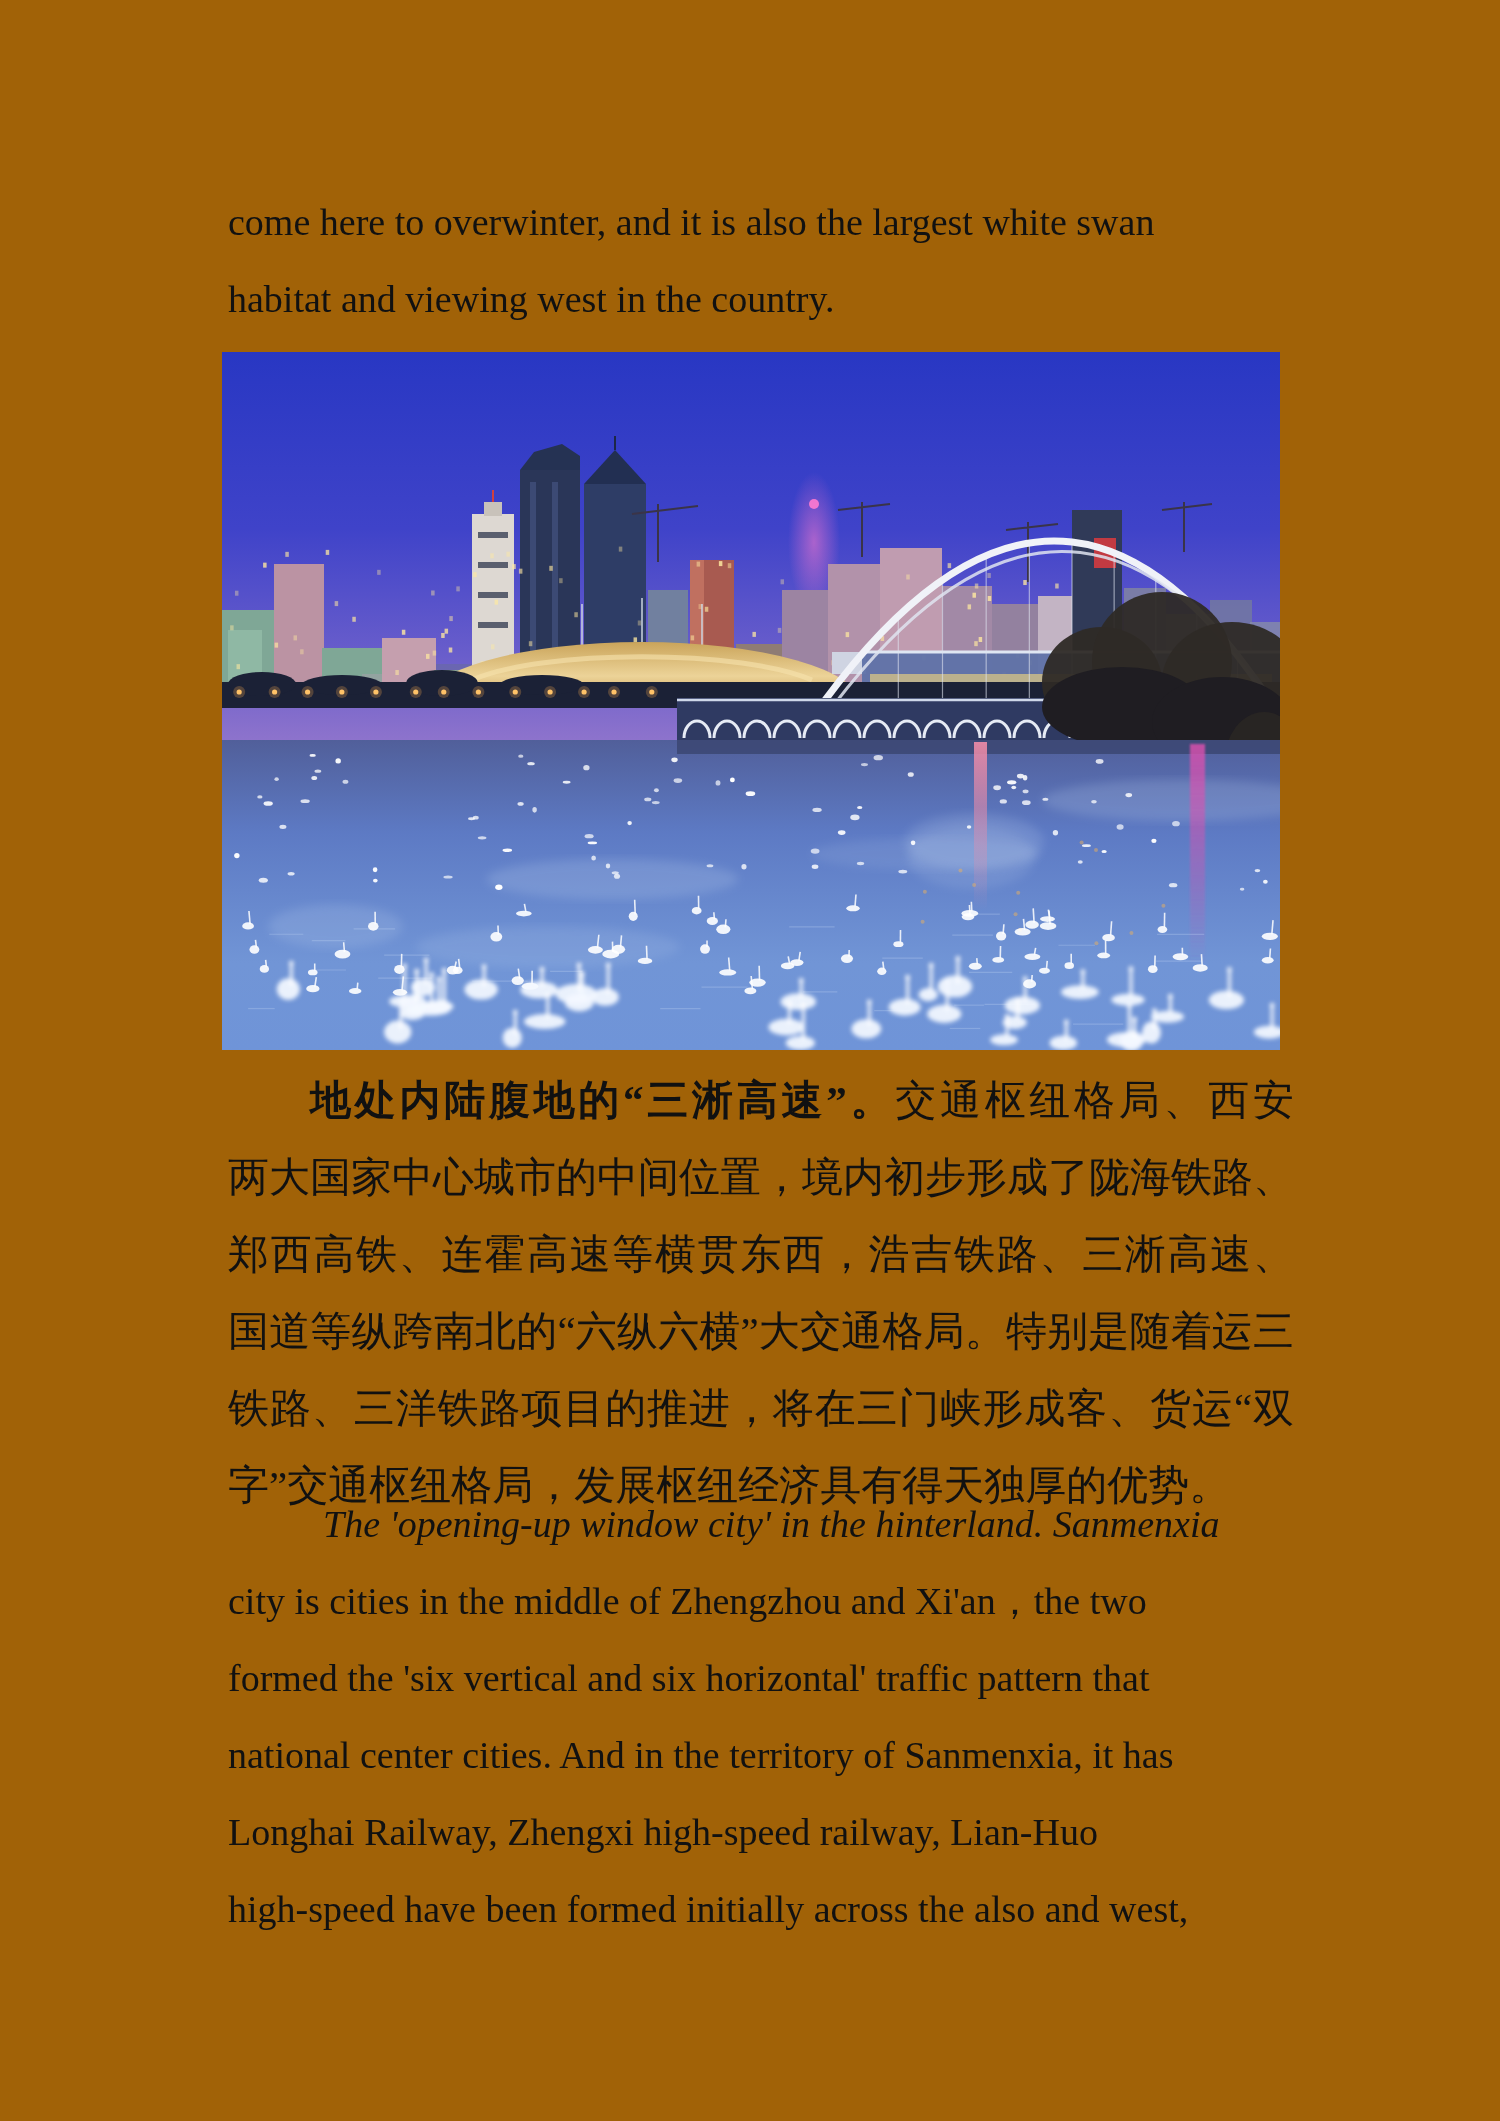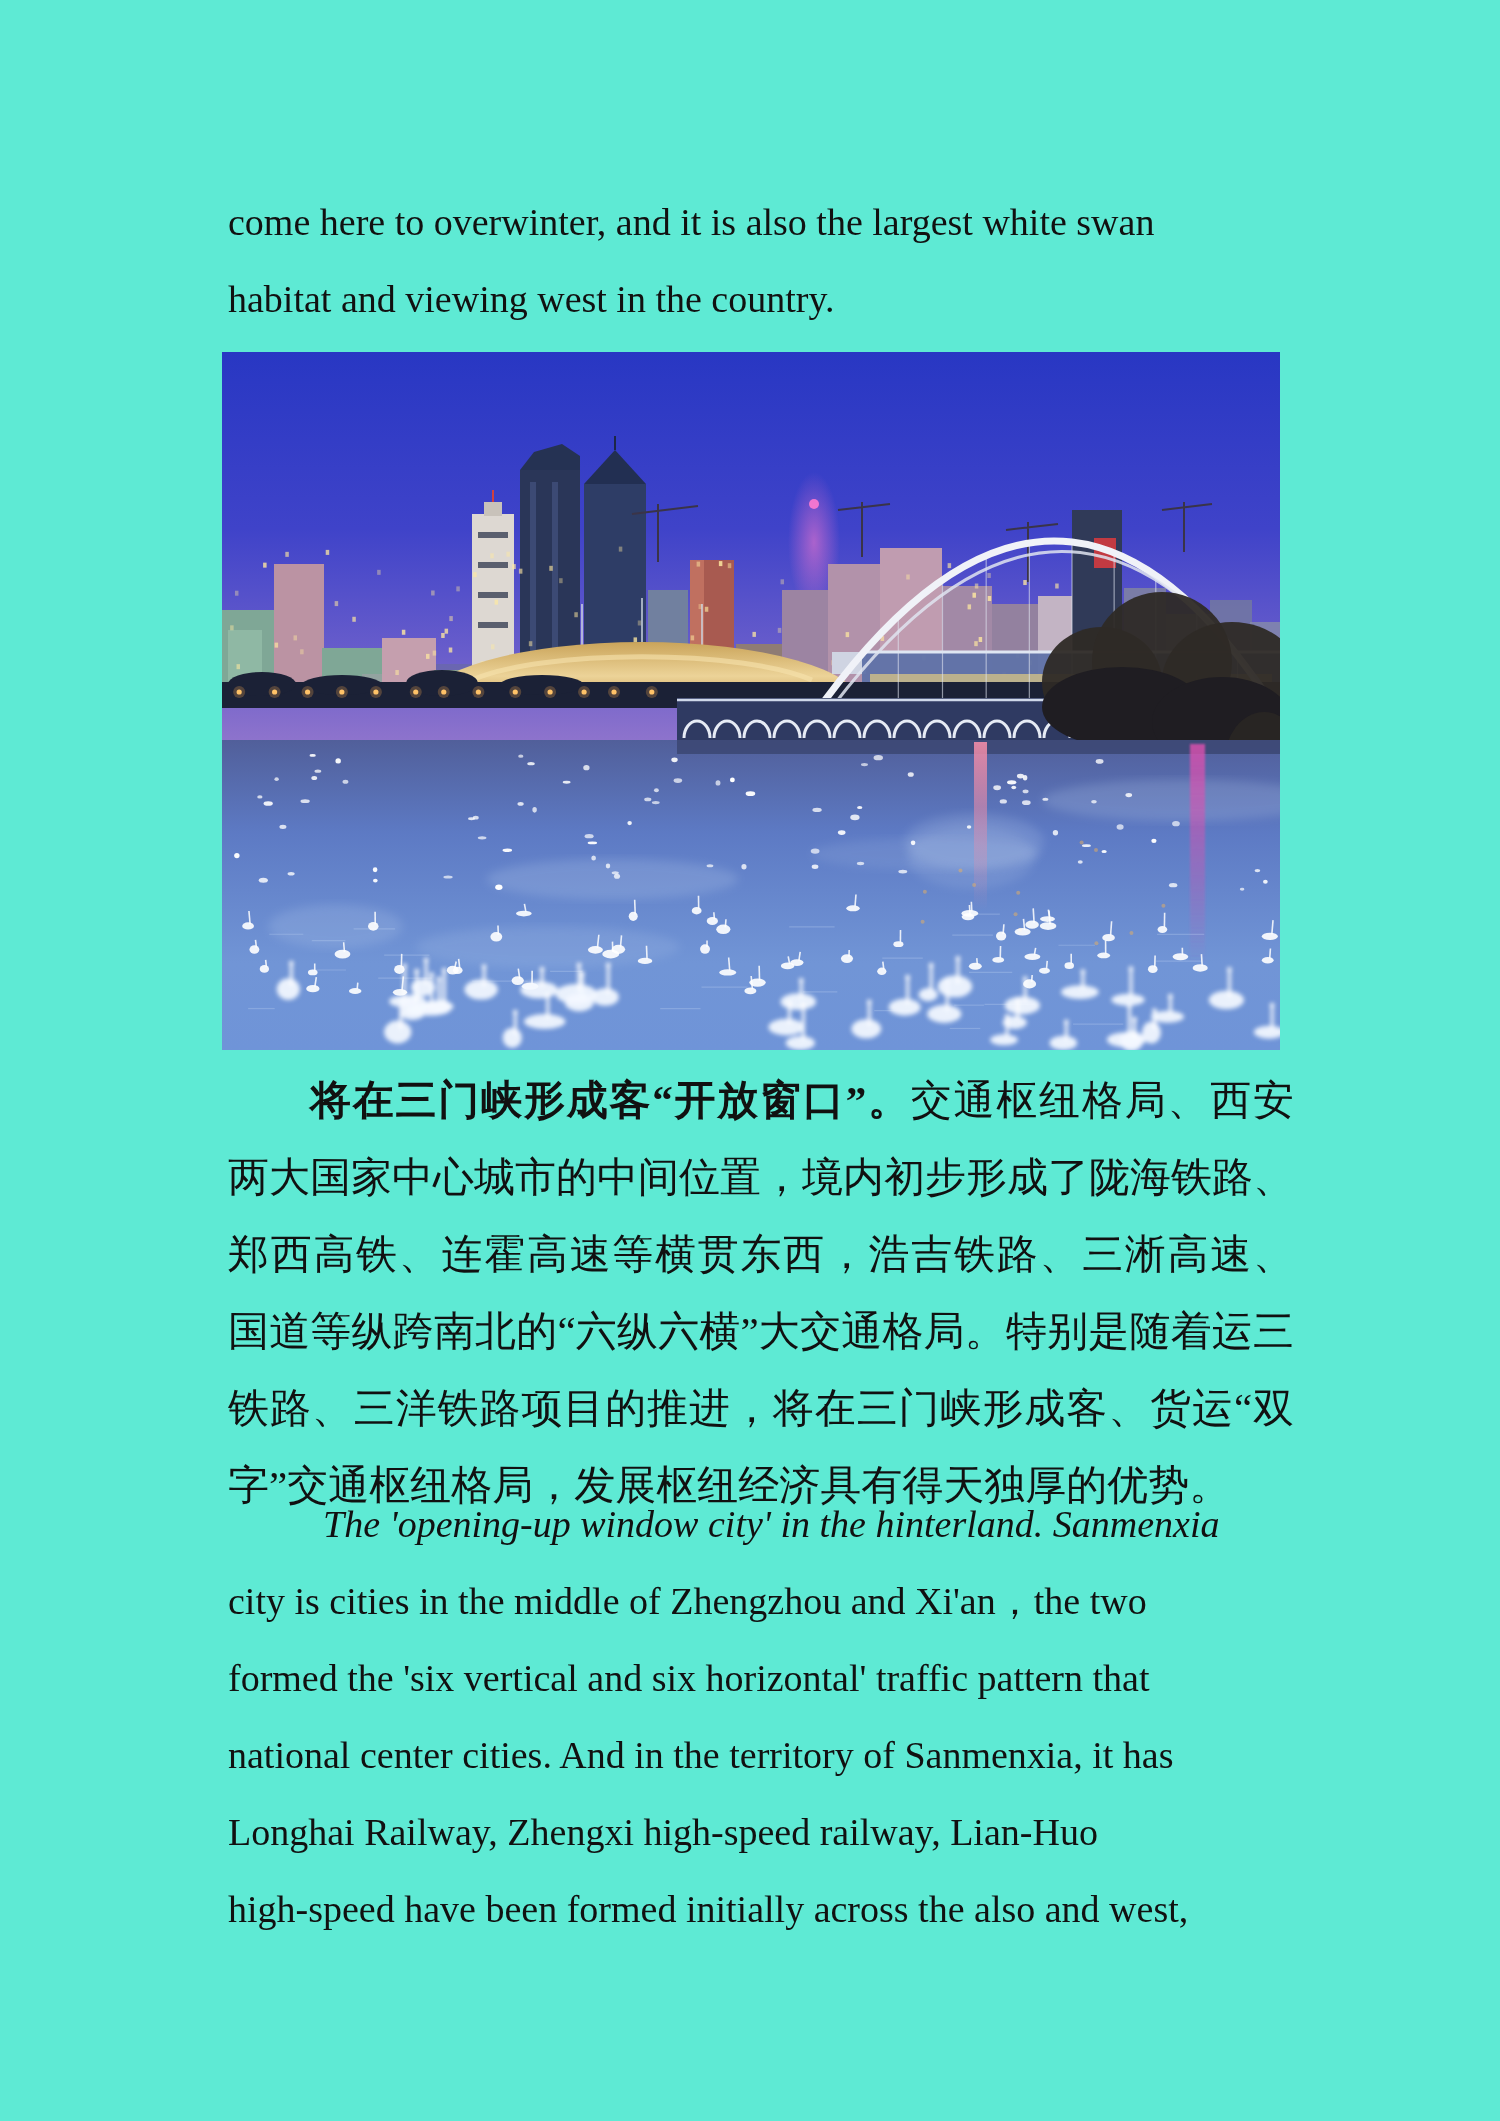--- a/index.html
+++ b/index.html
@@ -1,16 +1,16 @@
 <!DOCTYPE html>
 <html><head>
 <meta charset="utf-8">
 <style>
   html,body{margin:0;padding:0;background:#ffffff;}
-  .page{position:relative;width:1500px;height:2121px;background:#5eead4;overflow:hidden;
+  .page{position:relative;width:1500px;height:2121px;background:#a16207;overflow:hidden;
         font-family:"Liberation Serif","DejaVu Serif",serif;color:#111;}
   .par{position:absolute;left:228px;width:1066px;}
   .par .line{height:77px;line-height:77px;overflow:hidden;}
   .en{font-size:38px;}
   .zh{font-size:41px;}
   .zh .line{text-align:justify;text-align-last:justify;}
   .zh .line:last-child{text-align-last:left;}
   .zh .zh-first{padding-left:82px;}
   .en-body .line:first-child{padding-left:95px;font-style:italic;}
   .zh b{font-weight:700;}
@@ -686,21 +686,21 @@
           <line x1="647.3154056055077" y1="673.8116739517133" x2="647.3154056055077" y2="649.8868495262633" stroke="#ffffff" stroke-width="3" opacity="0.9"></line>
           <circle cx="647.3154056055077" cy="649.8868495262633" r="2.4" fill="#ffffff" opacity="0.9"></circle>
           <ellipse cx="909.5267935951831" cy="688.8123919837235" rx="11.516409046257106" ry="10.383571635411853" fill="#f4f8ff" opacity="0.92"></ellipse>
           <line x1="912.5267935951831" y1="685.8123919837235" x2="912.5267935951831" y2="667.268908644686" stroke="#ffffff" stroke-width="3" opacity="0.9"></line>
           <circle cx="912.5267935951831" cy="667.268908644686" r="2.4" fill="#ffffff" opacity="0.9"></circle>
         </g>
     </svg>
   </figure>
 
   <div id="zh-par" class="par zh">
-    <div class="line zh-first"><b>将在三门峡形成客“开放窗口”。</b><span>交通枢纽格局、西安</span></div>
+    <div class="line zh-first"><b>地处内陆腹地的“三淅高速”。</b><span>交通枢纽格局、西安</span></div>
   <div class="line">两大国家中心城市的中间位置，境内初步形成了陇海铁路、</div>
       <div class="line">郑西高铁、连霍高速等横贯东西，浩吉铁路、三淅高速、209</div>
       <div class="line">国道等纵跨南北的“六纵六横”大交通格局。特别是随着运三</div>
       <div class="line">铁路、三洋铁路项目的推进，将在三门峡形成客、货运“双十</div>
       <div class="line">字”交通枢纽格局，发展枢纽经济具有得天独厚的优势。</div>
     </div>
 
   <div id="en-par" class="par en en-body">
       <div class="line">The 'opening-up window city' in the hinterland. Sanmenxia</div>
       <div class="line">city is cities in the middle of Zhengzhou and Xi'an，the two</div>

